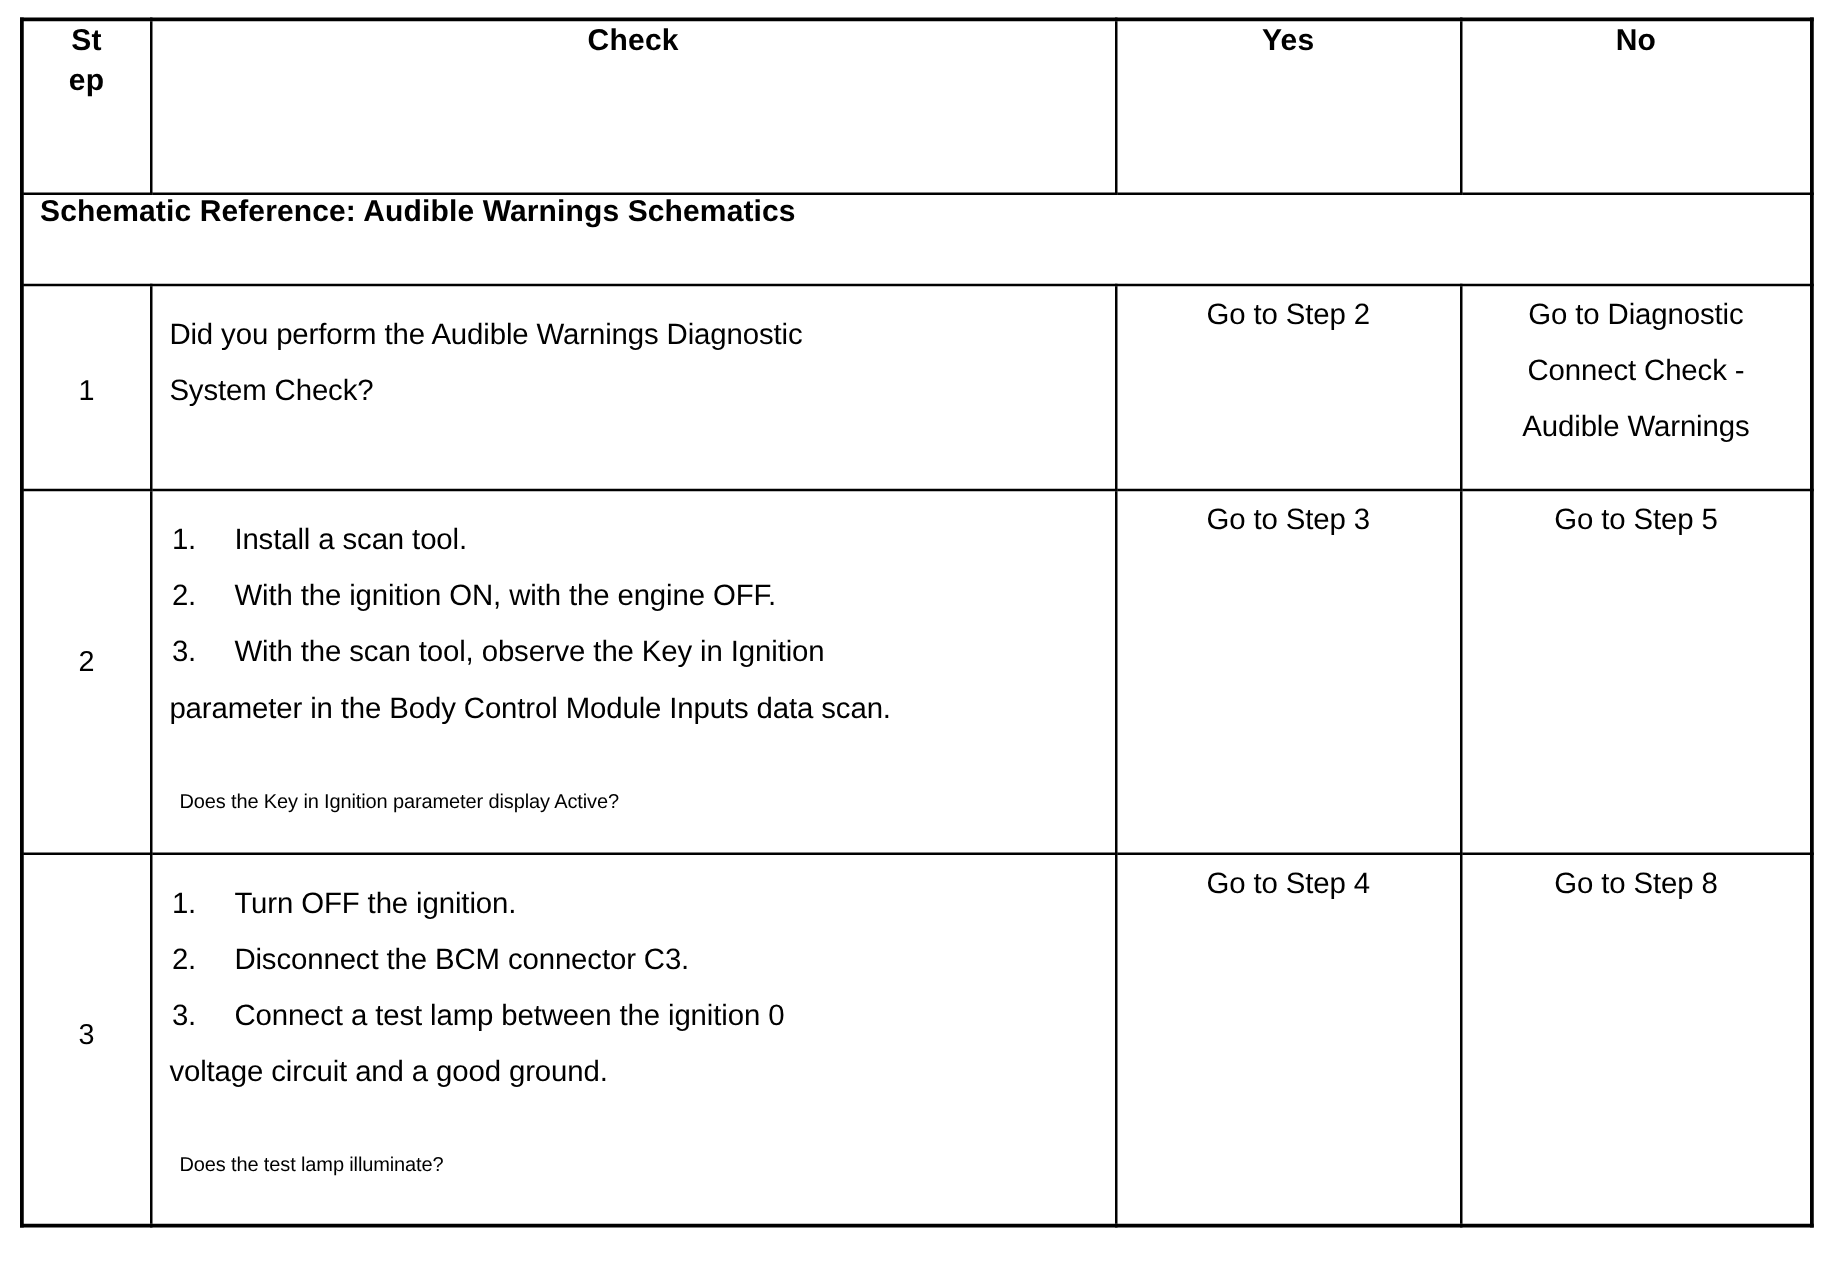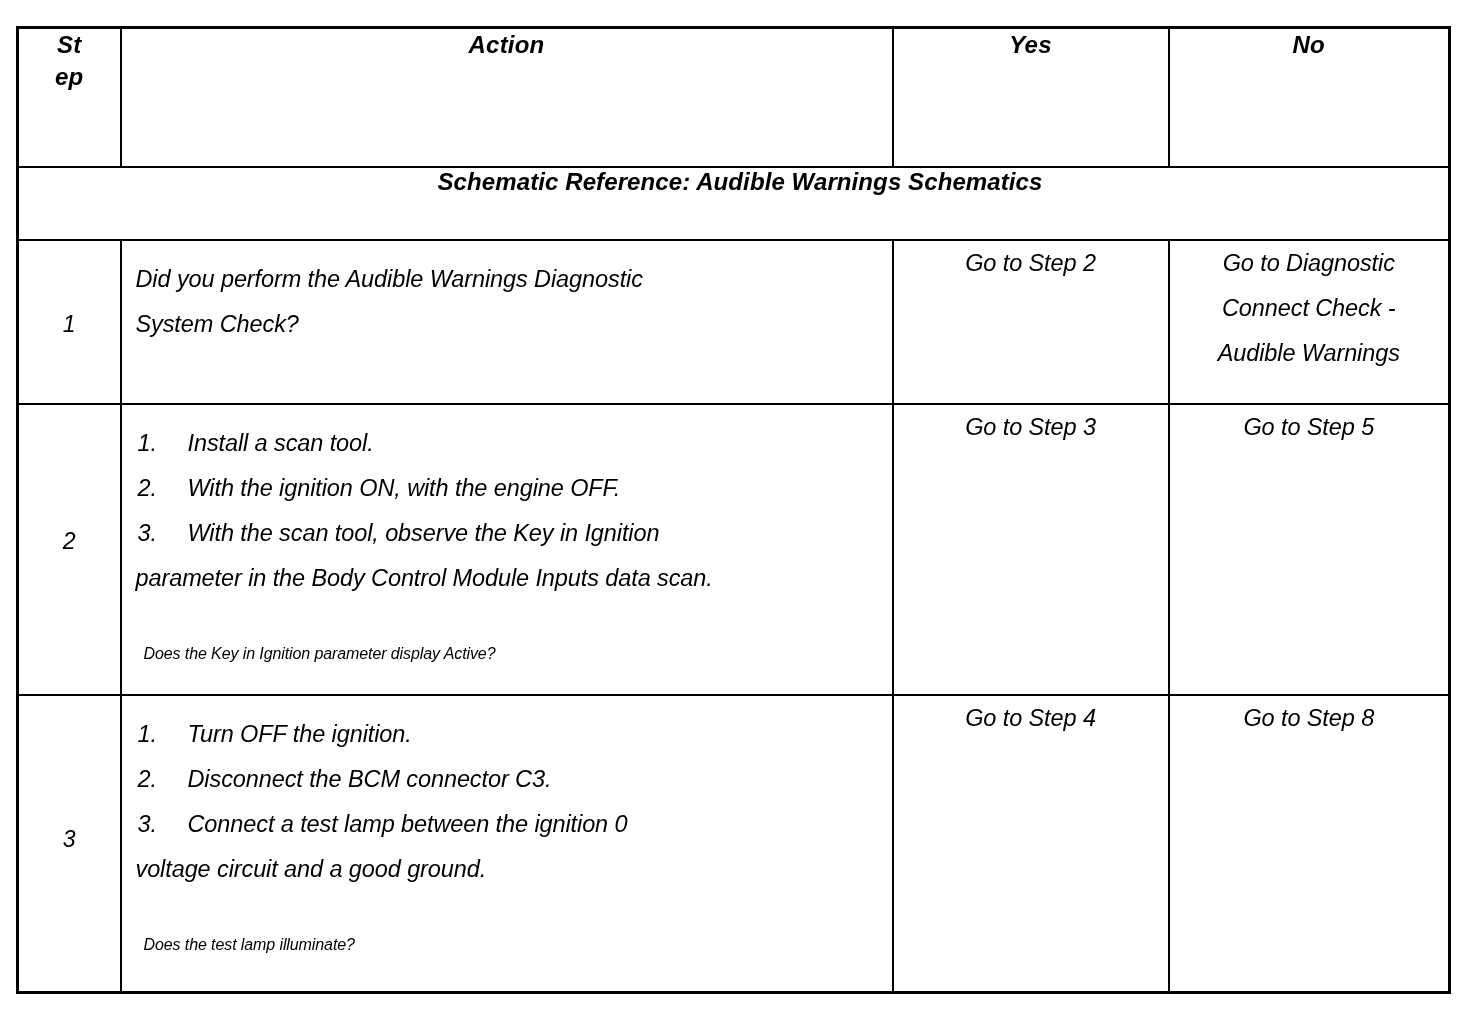--- a/index.html
+++ b/index.html
@@ -11,28 +11,27 @@
     width: 1472px;
     height: 1022px;
     font-family: "Liberation Sans", sans-serif;
     color: #000000;
     overflow: hidden;
   }
 
   #diag-table {
     position: absolute;
     left: 16px;
-    top: 26px;
+    top: 14px;
     width: 1432px;
     height: 968px;
     border: 3px solid #000;
     box-sizing: border-box;
     border-collapse: collapse;
     table-layout: fixed;
-    font-style: italic;
   }
 
   #diag-table td {
     border: 2px solid #000;
     padding: 0;
     vertical-align: top;
     box-sizing: border-box;
   }
 
   
@@ -62,21 +61,20 @@
   
   .schem-row td {
     height: 73px;
     vertical-align: middle;
   }
   .schem-text {
     font-weight: bold;
     font-size: 24px;
     padding-left: 13px;
     letter-spacing: 0.1px;
-    text-align: center;
   }
 
   
   .step-num {
     text-align: center;
     font-size: 23px;
     line-height: 1;
   }
   .step-num-1  { padding-top: 72px; }
   .step-num-2  { padding-top: 125px; }
@@ -149,21 +147,21 @@
 
   <tbody>
       <tr class="header-row">
     <td>
       <div class="hdr-inner hdr-step-inner">
         <div>St</div>
         <div>ep</div>
       </div>
     </td>
     <td>
-      <div class="hdr-inner">Action</div>
+      <div class="hdr-inner">Check</div>
     </td>
     <td>
       <div class="hdr-inner">Yes</div>
     </td>
     <td>
       <div class="hdr-inner">No</div>
     </td>
   </tr>
 
   <tr class="schem-row">

